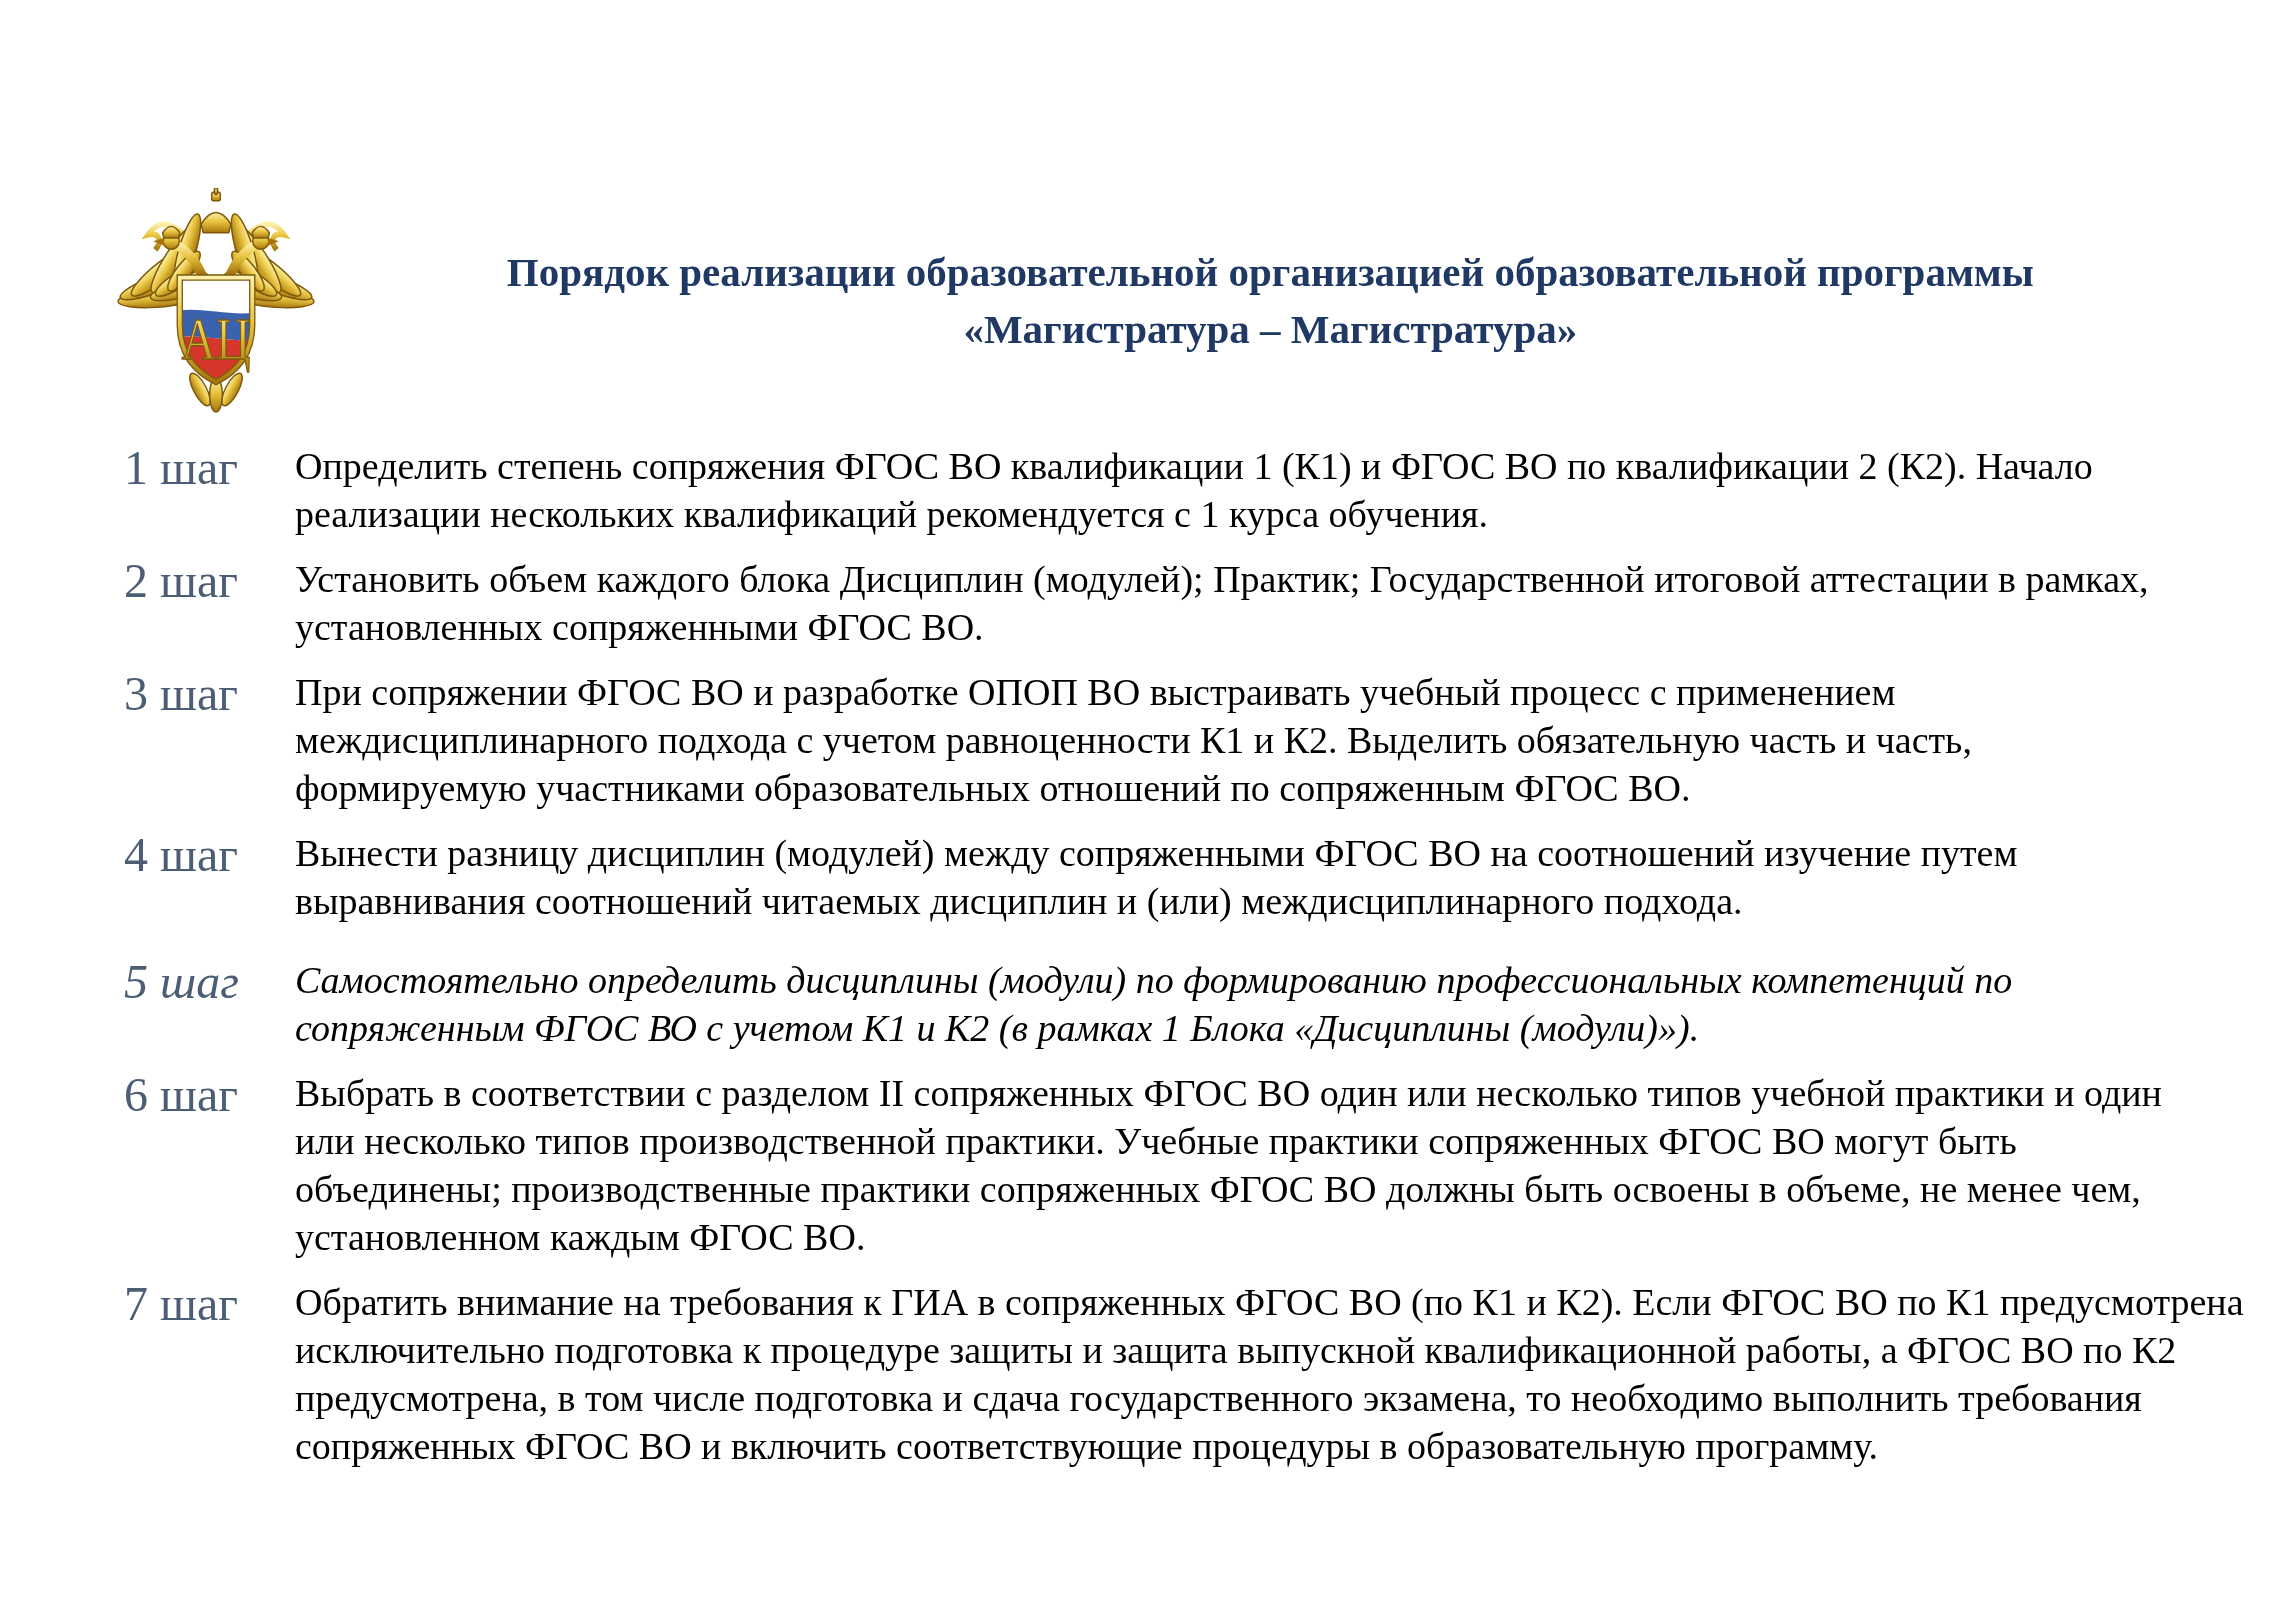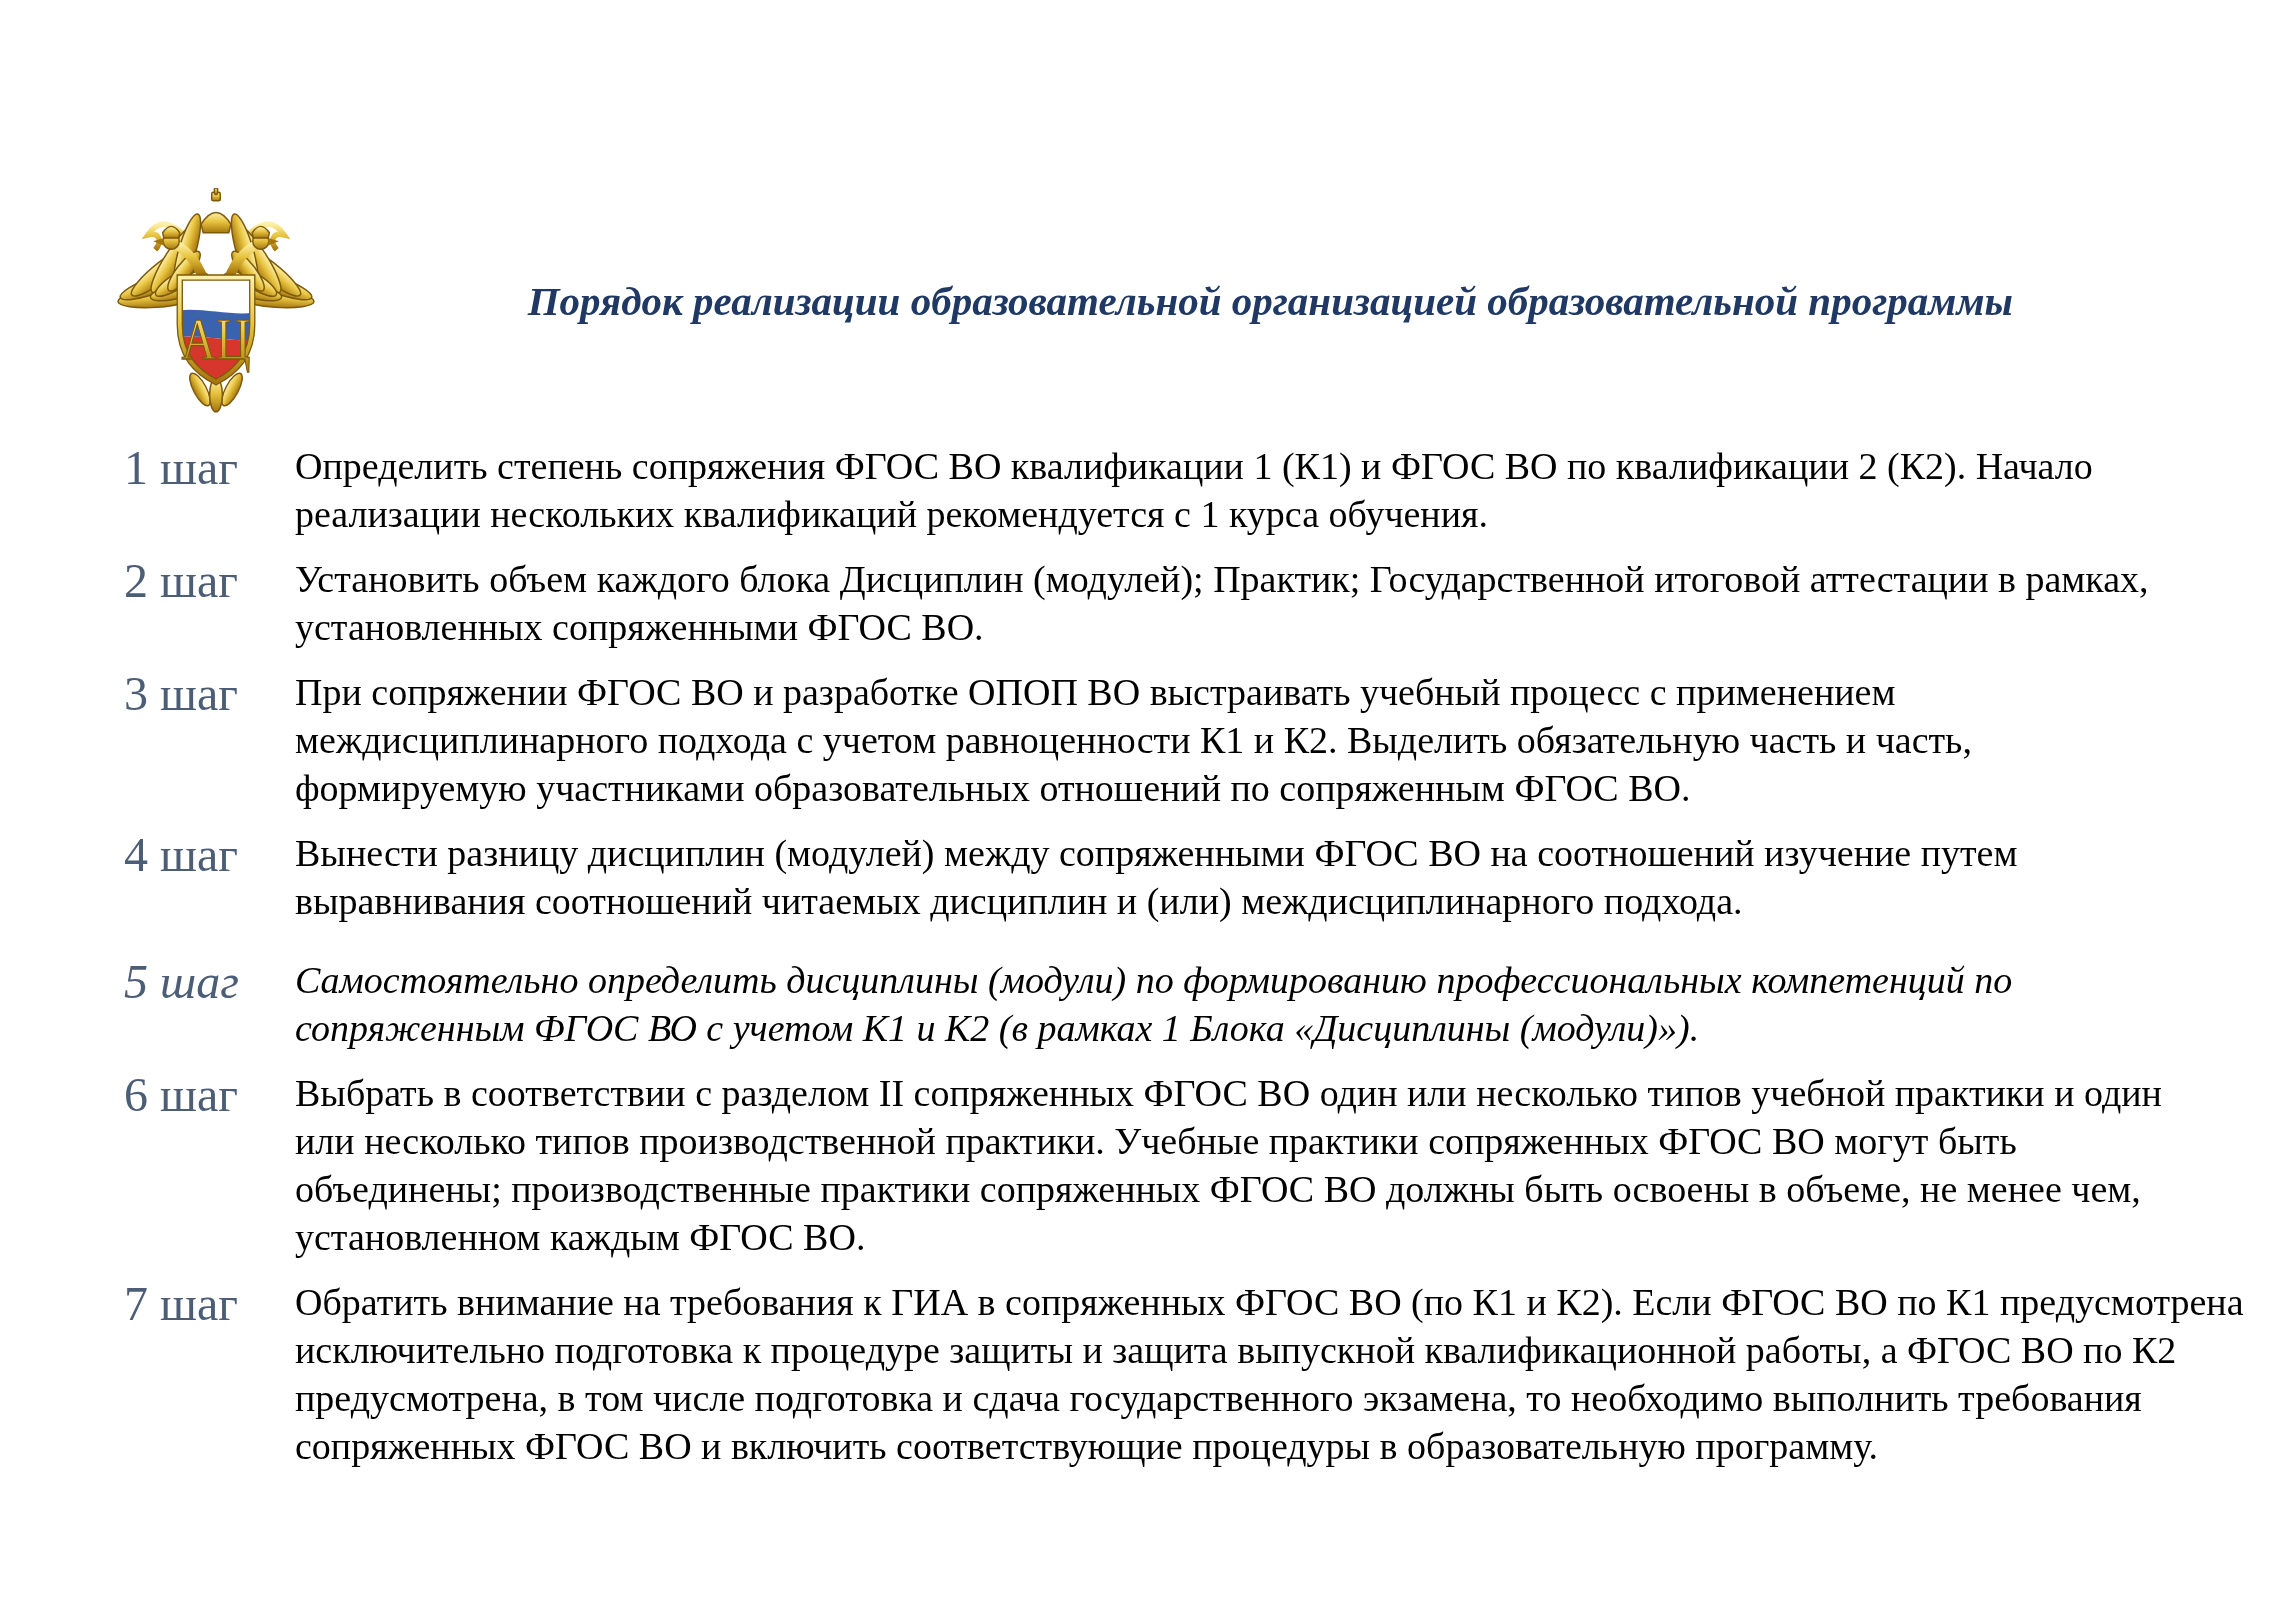--- a/index.html
+++ b/index.html
@@ -35,21 +35,20 @@
   }
   .emblem svg{width:216px;height:226px;display:block;}
   .title{
     flex:1;
     margin:0;
     text-align:center;
     color:var(--title-color);
     font-size:41px;
     font-weight:700;
     line-height:1.38;
-    font-style:italic;
   }
   .title-line{display:block;}
   
   .steps{
     padding:27.5px 39px 0 124px;
   }
   .step{
     display:grid;
     grid-template-columns:171px 1fr;
     align-items:start;
@@ -149,20 +148,21 @@
         </g>
         <path d="M66,84 H134 V128 C134,157 119,172 100,182 C81,172 66,157 66,128 Z" fill="none" stroke="#7c5a0d" stroke-width="6"></path>
         <path d="M66,84 H134 V128 C134,157 119,172 100,182 C81,172 66,157 66,128 Z" fill="none" stroke="url(#gold)" stroke-width="3.5"></path>
 
         <text x="100" y="160" text-anchor="middle" font-family="'Liberation Serif', serif" font-size="56" fill="url(#gold)" stroke="#7c5a0d" stroke-width="1.2" transform="matrix(0.8 0 0 1 20 0)">АЦ</text>
       </svg>
     </div>
 
     <h1 class="title">
       <span class="title-line">Порядок реализации образовательной организацией образовательной программы</span>
+      <span class="title-line">«Магистратура – Магистратура»</span>
     </h1>
 
   </header>
 
   <main class="steps" id="steps">
   <section class="step">
     <div class="step-label"><span>1</span> <span>шаг</span></div>
     <p class="step-text">Определить степень сопряжения ФГОС ВО квалификации 1 (К1) и ФГОС ВО по квалификации 2 (К2). Начало
 реализации нескольких квалификаций рекомендуется с 1 курса обучения.</p>
   </section>

